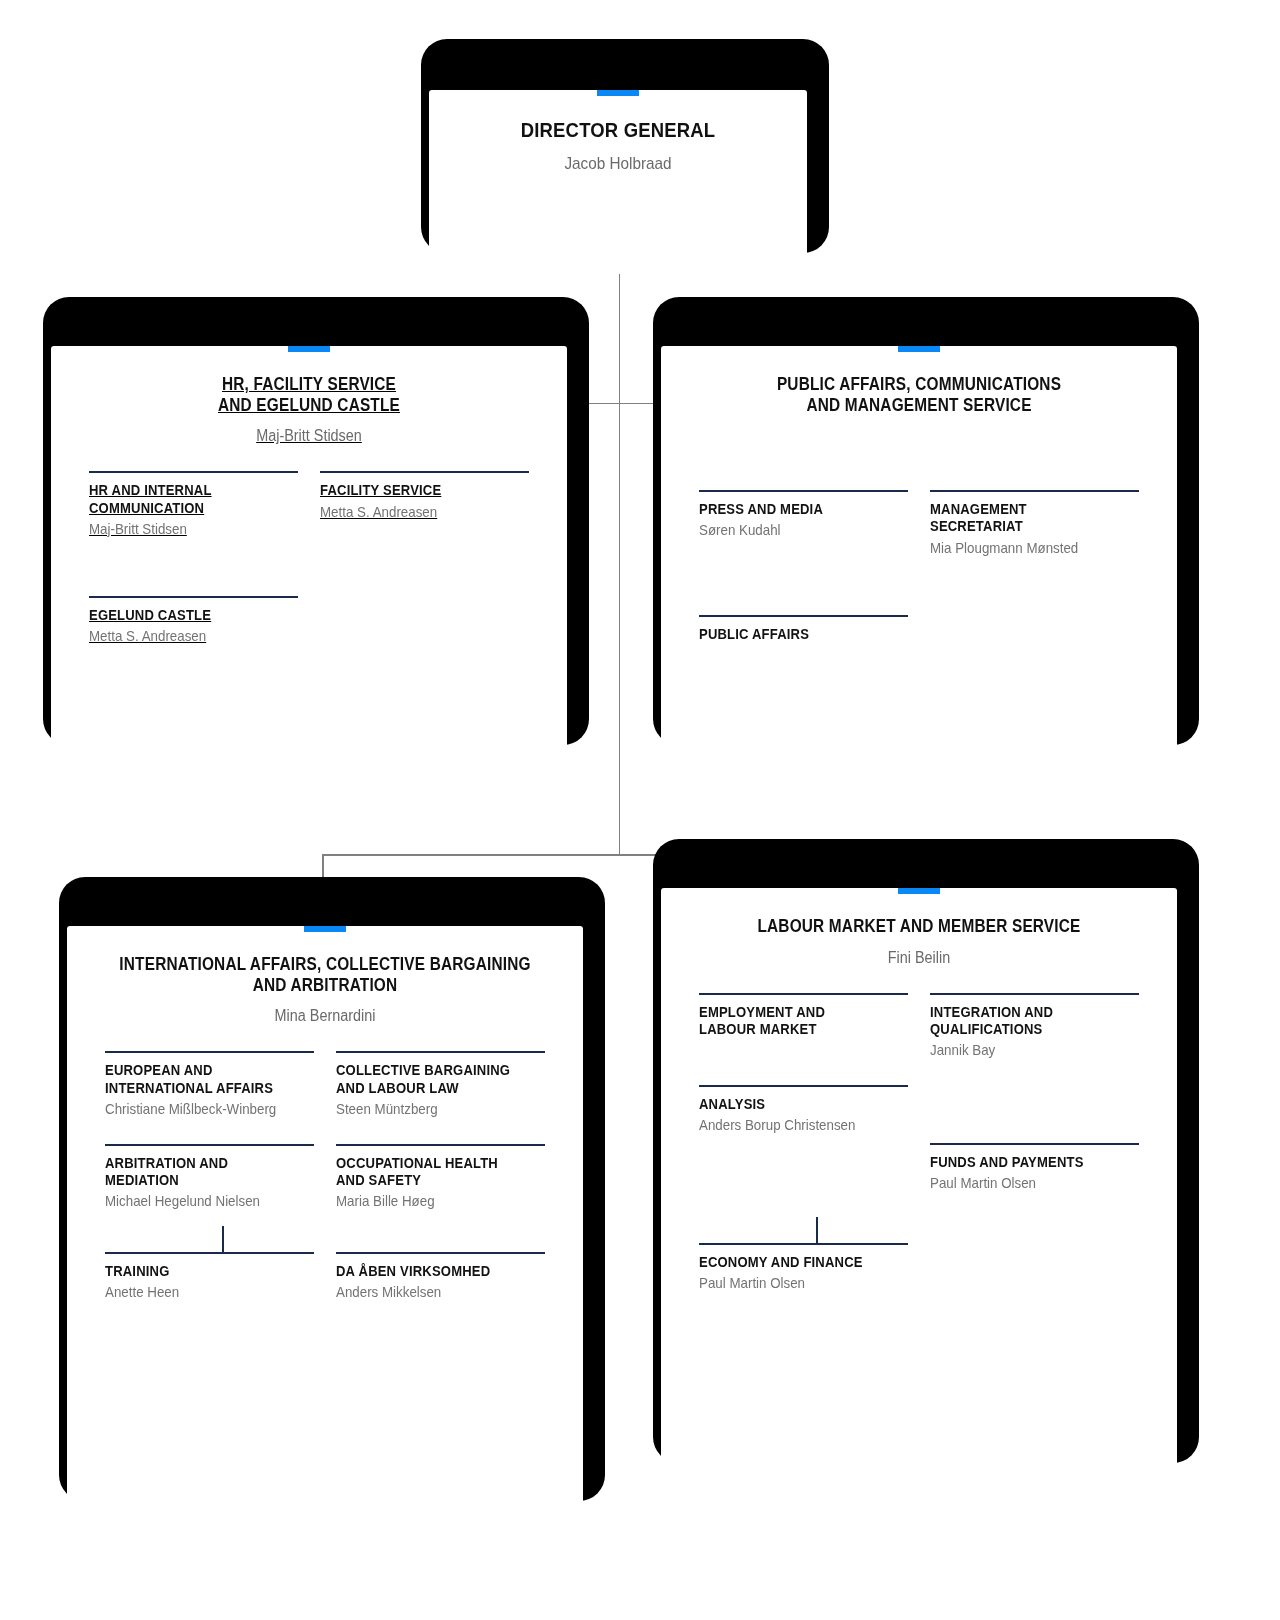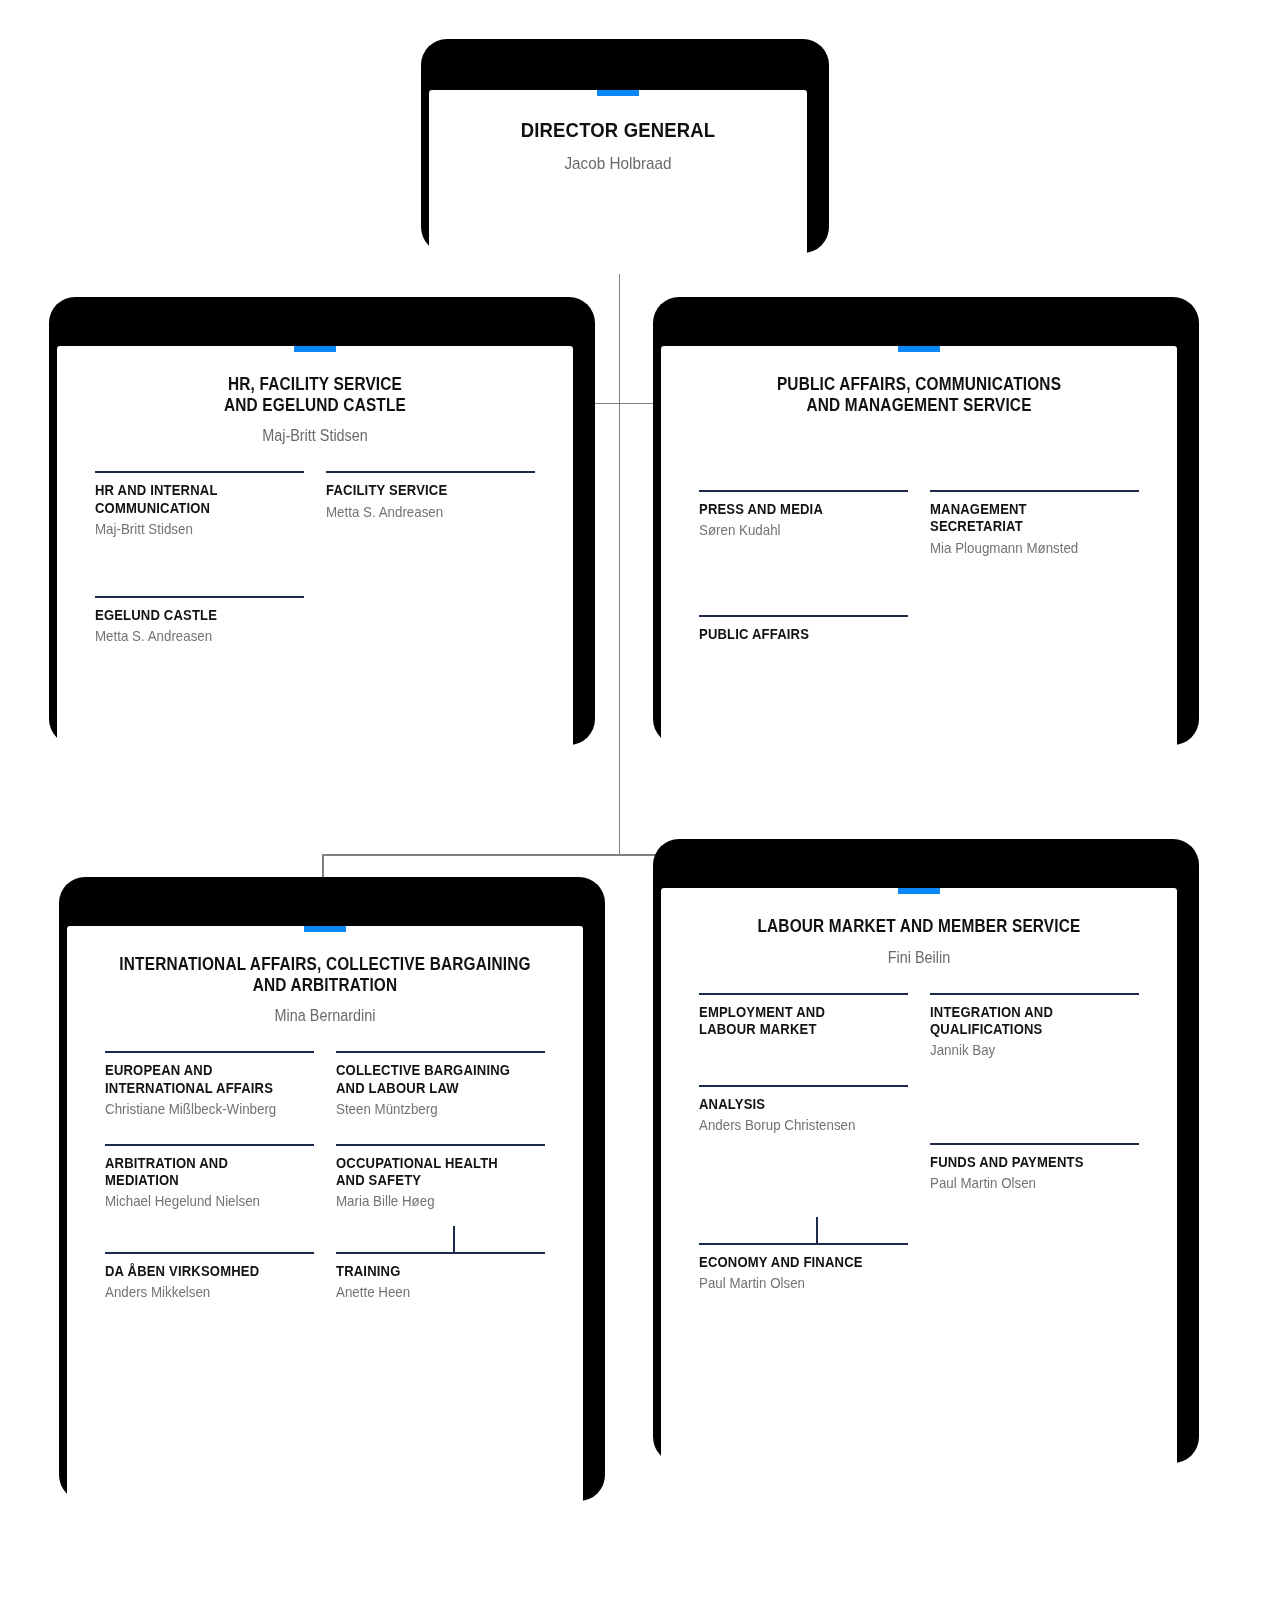--- a/index.html
+++ b/index.html
@@ -68,21 +68,21 @@
     line-height: 1.2;
   }
 
   
   #card-root { left: 428px; top: 46px; width: 380px; height: 186px; }
   #card-root .accent-bar { margin-top: 43px; }
   #card-root .card-title { font-size: 21px; margin-top: 22px; }
   #card-root .card-person { font-size: 17px; margin-top: 11px; }
 
   
-  #card-hr   { left: 56px;  top: 304px; width: 518px; height: 420px; }
+  #card-hr   { left: 50px;  top: 304px; width: 518px; height: 420px; text-decoration: underline; }
   #card-pub  { left: 660px; top: 304px; width: 518px; height: 420px; }
   
   #card-intl { left: 66px;  top: 884px; width: 518px; height: 596px; }
   #card-lab  { left: 660px; top: 846px; width: 518px; height: 596px; }
 
   .card.dept .accent-bar { margin-top: 41px; }
   .card.dept .card-title { font-size: 17.5px; margin-top: 22px; }
   .card.dept .card-person { font-size: 16px; margin-top: 11px; }
 
   
@@ -255,29 +255,29 @@
         </div>
         <div class="subcell">
           <div class="rule"></div>
           <div class="sub-name">OCCUPATIONAL HEALTH
 AND SAFETY</div>
           <div class="sub-person">Maria Bille Høeg</div>
         </div>
         <div class="row-pad-md"></div>
         <div class="row-pad-md"></div>
         <div class="subcell">
+          <div class="stub"></div>
+          <div class="rule"></div>
+          <div class="sub-name">TRAINING</div>
+          <div class="sub-person">Anette Heen</div>
+        </div>
+        <div class="subcell">
           <div class="rule"></div>
           <div class="sub-name">DA ÅBEN VIRKSOMHED</div>
           <div class="sub-person">Anders Mikkelsen</div>
-        </div>
-        <div class="subcell">
-          <div class="stub"></div>
-          <div class="rule"></div>
-          <div class="sub-name">TRAINING</div>
-          <div class="sub-person">Anette Heen</div>
         </div>
       </div>
     </div>
   </div>
 
   <div class="card dept" id="card-lab">
     <div class="card-inner">
       <div class="accent-bar"></div>
       <div class="card-title">LABOUR MARKET AND MEMBER SERVICE</div>
       <div class="card-person">Fini Beilin</div>

